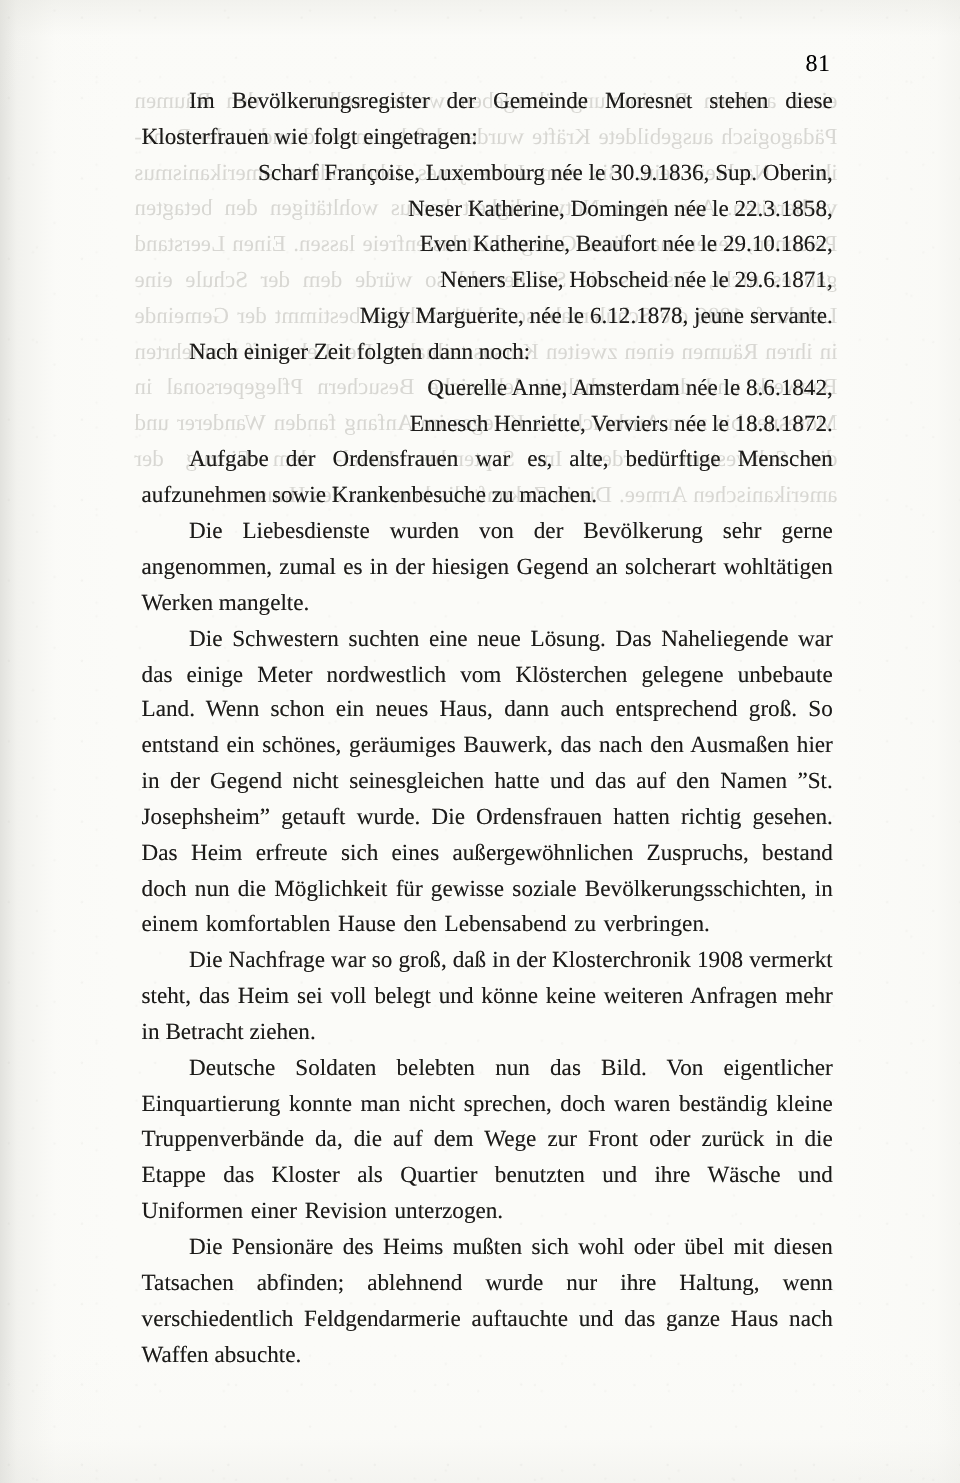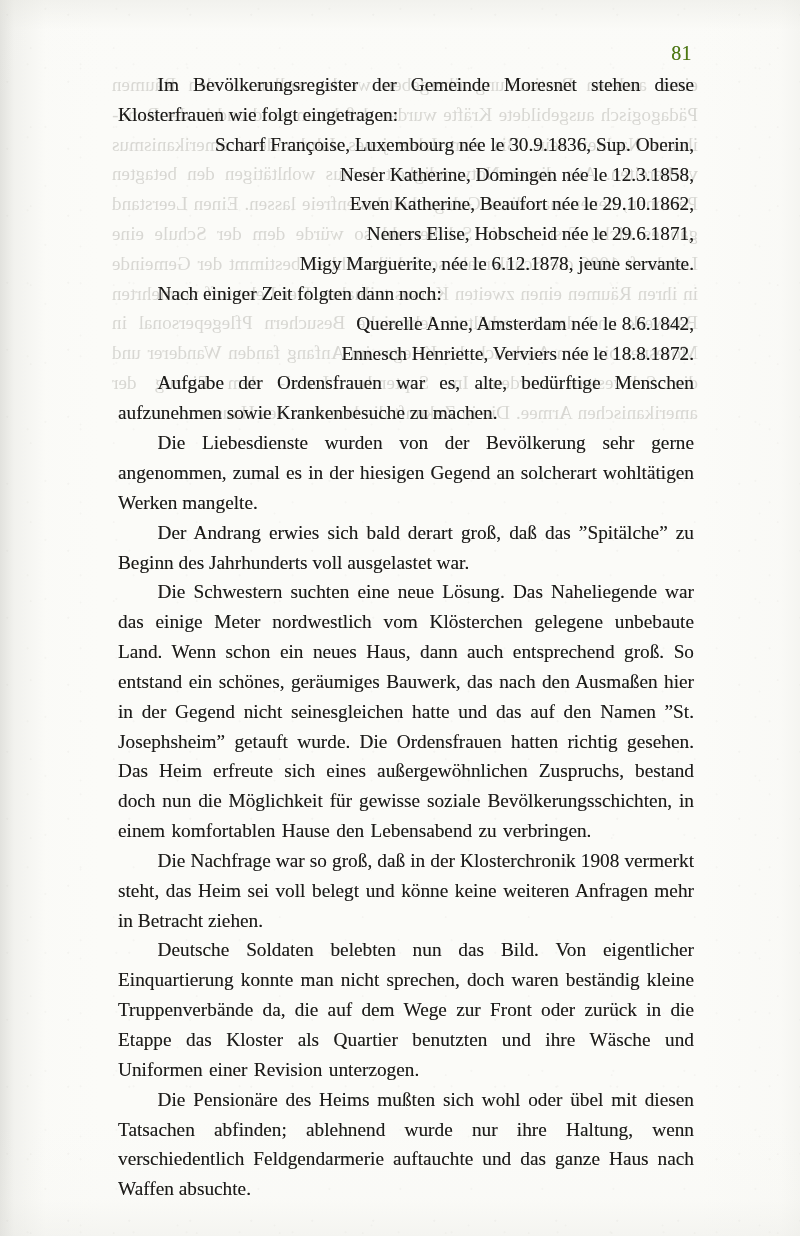--- a/index.html
+++ b/index.html
@@ -94,21 +94,21 @@
     top: 0;
     width: 800px;
     height: 1236px;
   }
 
   .folio {
     position: absolute;
     right: 108px;
     top: 42px;
     font-size: 20px;
-    color: #4d7c0f;
+    color: #000000;
     letter-spacing: 0.4px;
   }
 
   .textblock {
     position: absolute;
     left: 118px;
     top: 70px;
     width: 576px;
     font-size: 19.3px;
     line-height: 29.85px;
@@ -148,30 +148,29 @@
   <div class="paper-tone-v"></div>
   <div class="grain"></div>
 
   <div class="content">
 
     <div class="folio">81</div>
 
     <div class="textblock" id="textblock">
         <p>Im Bevölkerungsregister der Gemeinde Moresnet stehen diese Klosterfrauen wie folgt eingetragen:</p>
         <p class="listline">Scharf Françoise, Luxembourg née le 30.9.1836, Sup. Oberin,</p>
-        <p class="listline">Neser Katherine, Domingen née le 12.3.1858,</p>
+        <p class="listline">Neser Katherine, Domingen née le 22.3.1858,</p>
         <p class="listline">Even Katherine, Beaufort née le 29.10.1862,</p>
         <p class="listline">Neners Elise, Hobscheid née le 29.6.1871,</p>
         <p class="listline">Migy Marguerite, née le 6.12.1878, jeune servante.</p>
         <p>Nach einiger Zeit folgten dann noch:</p>
         <p class="listline">Querelle Anne, Amsterdam née le 8.6.1842,</p>
         <p class="listline">Ennesch Henriette, Verviers née le 18.8.1872.</p>
         <p>Aufgabe der Ordensfrauen war es, alte, bedürftige Menschen aufzunehmen sowie Krankenbesuche zu machen.</p>
         <p>Die Liebesdienste wurden von der Bevölkerung sehr gerne angenommen, zumal es in der hiesigen Gegend an solcherart wohltätigen Werken mangelte.</p>
-        <p>Der Andrang erwies sich bald derart groß, daß das ”Spitälche” zu Beginn des Jahrhunderts voll ausgelastet war.</p>
         <p class="loose">Die Schwestern suchten eine neue Lösung. Das Naheliegende war das einige Meter nordwestlich vom Klösterchen gelegene unbebaute Land. Wenn schon ein neues Haus, dann auch entsprechend groß. So entstand ein schönes, geräumiges Bauwerk, das nach den Ausmaßen hier in der Gegend nicht seinesgleichen hatte und das auf den Namen ”St. Josephsheim” getauft wurde. Die Ordensfrauen hatten richtig gesehen. Das Heim erfreute sich eines außergewöhnlichen Zuspruchs, bestand doch nun die Möglichkeit für gewisse soziale Bevölkerungsschichten, in einem komfortablen Hause den Lebensabend zu verbringen.</p>
         <p>Die Nachfrage war so groß, daß in der Klosterchronik 1908 vermerkt steht, das Heim sei voll belegt und könne keine weiteren Anfragen mehr in Betracht ziehen.</p>
         <p class="loose">Deutsche Soldaten belebten nun das Bild. Von eigentlicher Einquartierung konnte man nicht sprechen, doch waren beständig kleine Truppenverbände da, die auf dem Wege zur Front oder zurück in die Etappe das Kloster als Quartier benutzten und ihre Wäsche und Uniformen einer Revision unterzogen.</p>
         <p>Die Pensionäre des Heims mußten sich wohl oder übel mit diesen Tatsachen abfinden; ablehnend wurde nur ihre Haltung, wenn verschiedentlich Feldgendarmerie auftauchte und das ganze Haus nach Waffen absuchte.</p>
       </div>
 
   </div>
 </div>
 
 </body></html>

